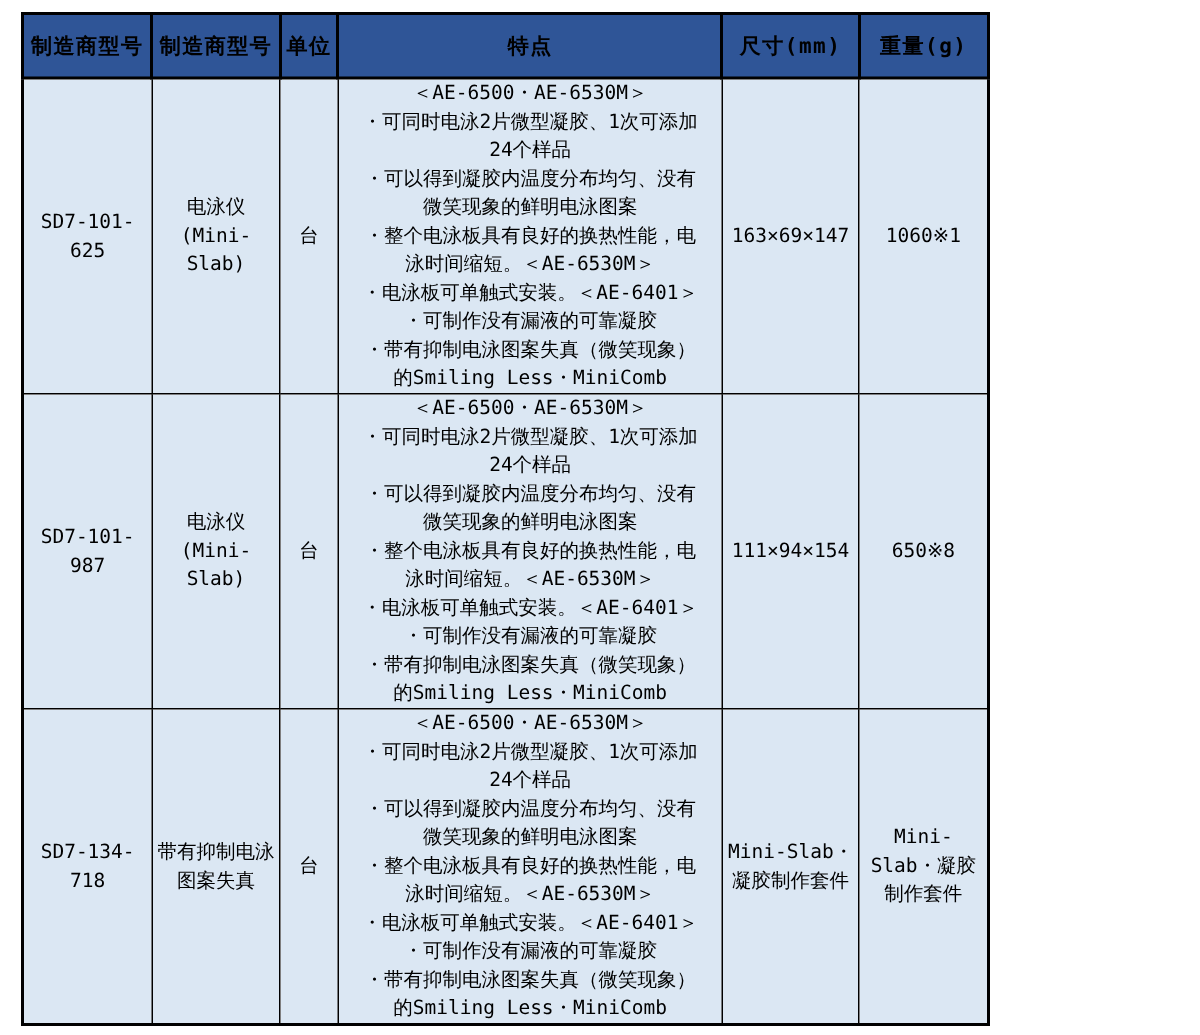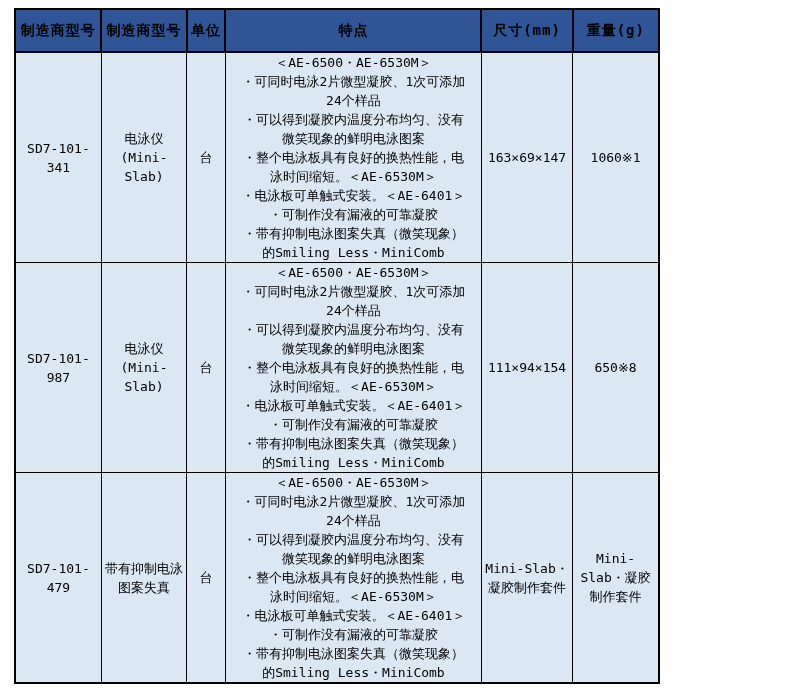--- a/index.html
+++ b/index.html
@@ -75,21 +75,21 @@
         <th>制造商型号</th>
         <th>制造商型号</th>
         <th>单位</th>
         <th>特点</th>
         <th>尺寸(mm)</th>
         <th>重量(g)</th>
       </tr>
     </thead>
     <tbody>
       <tr class="data-row">
-        <td>SD7-101-341</td>
+        <td>SD7-101-625</td>
         <td>电泳仪(Mini-Slab)</td>
         <td>台</td>
         <td class="features">
             <div>＜AE-6500・AE-6530M＞</div>
             <div>・可同时电泳2片微型凝胶、1次可添加</div>
             <div>24个样品</div>
             <div>・可以得到凝胶内温度分布均匀、没有</div>
             <div>微笑现象的鲜明电泳图案</div>
             <div>・整个电泳板具有良好的换热性能，电</div>
             <div>泳时间缩短。＜AE-6530M＞</div>
@@ -115,21 +115,21 @@
             <div>泳时间缩短。＜AE-6530M＞</div>
             <div>・电泳板可单触式安装。＜AE-6401＞</div>
             <div>・可制作没有漏液的可靠凝胶</div>
             <div>・带有抑制电泳图案失真（微笑现象）</div>
             <div>的Smiling Less・MiniComb</div>
           </td>
         <td>111×94×154</td>
         <td>650※8</td>
       </tr>
       <tr class="data-row">
-        <td>SD7-101-479</td>
+        <td>SD7-134-718</td>
         <td>带有抑制电泳图案失真</td>
         <td>台</td>
         <td class="features">
             <div>＜AE-6500・AE-6530M＞</div>
             <div>・可同时电泳2片微型凝胶、1次可添加</div>
             <div>24个样品</div>
             <div>・可以得到凝胶内温度分布均匀、没有</div>
             <div>微笑现象的鲜明电泳图案</div>
             <div>・整个电泳板具有良好的换热性能，电</div>
             <div>泳时间缩短。＜AE-6530M＞</div>

